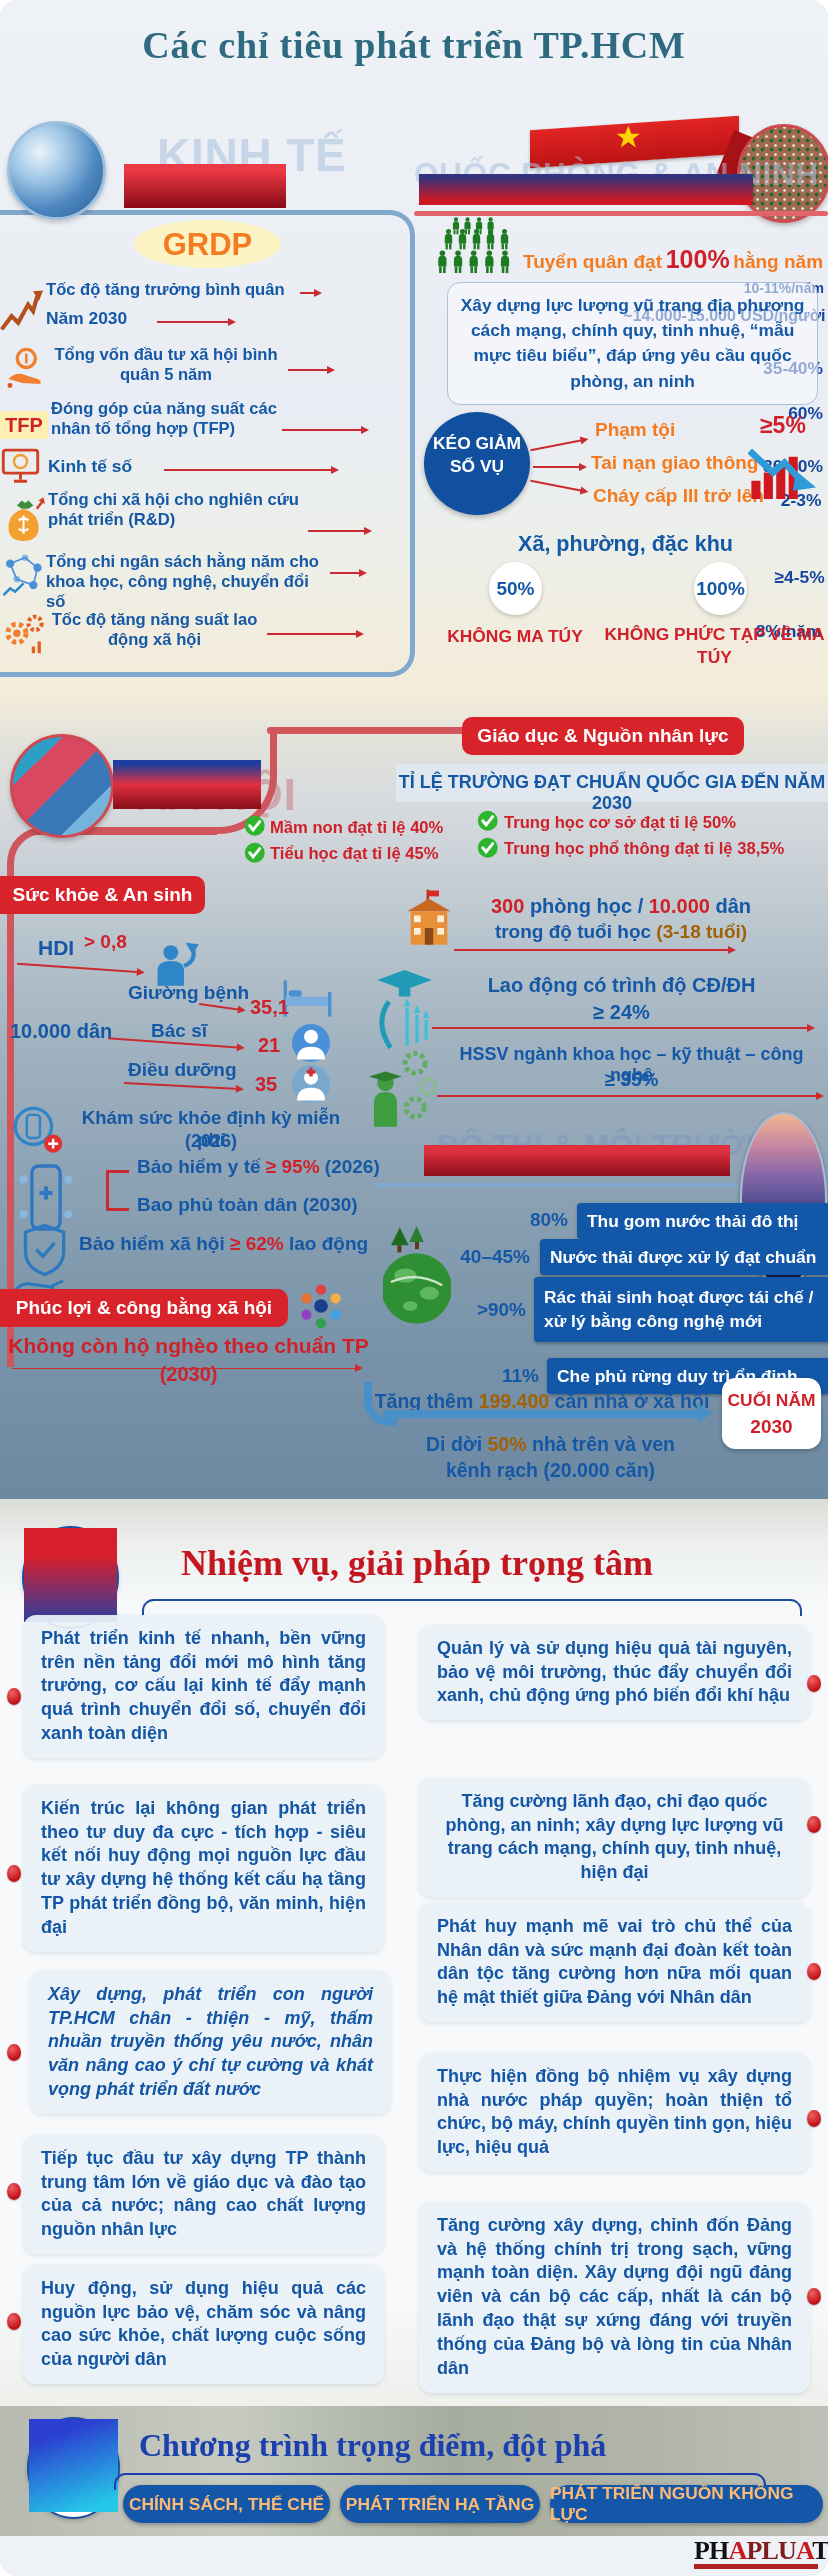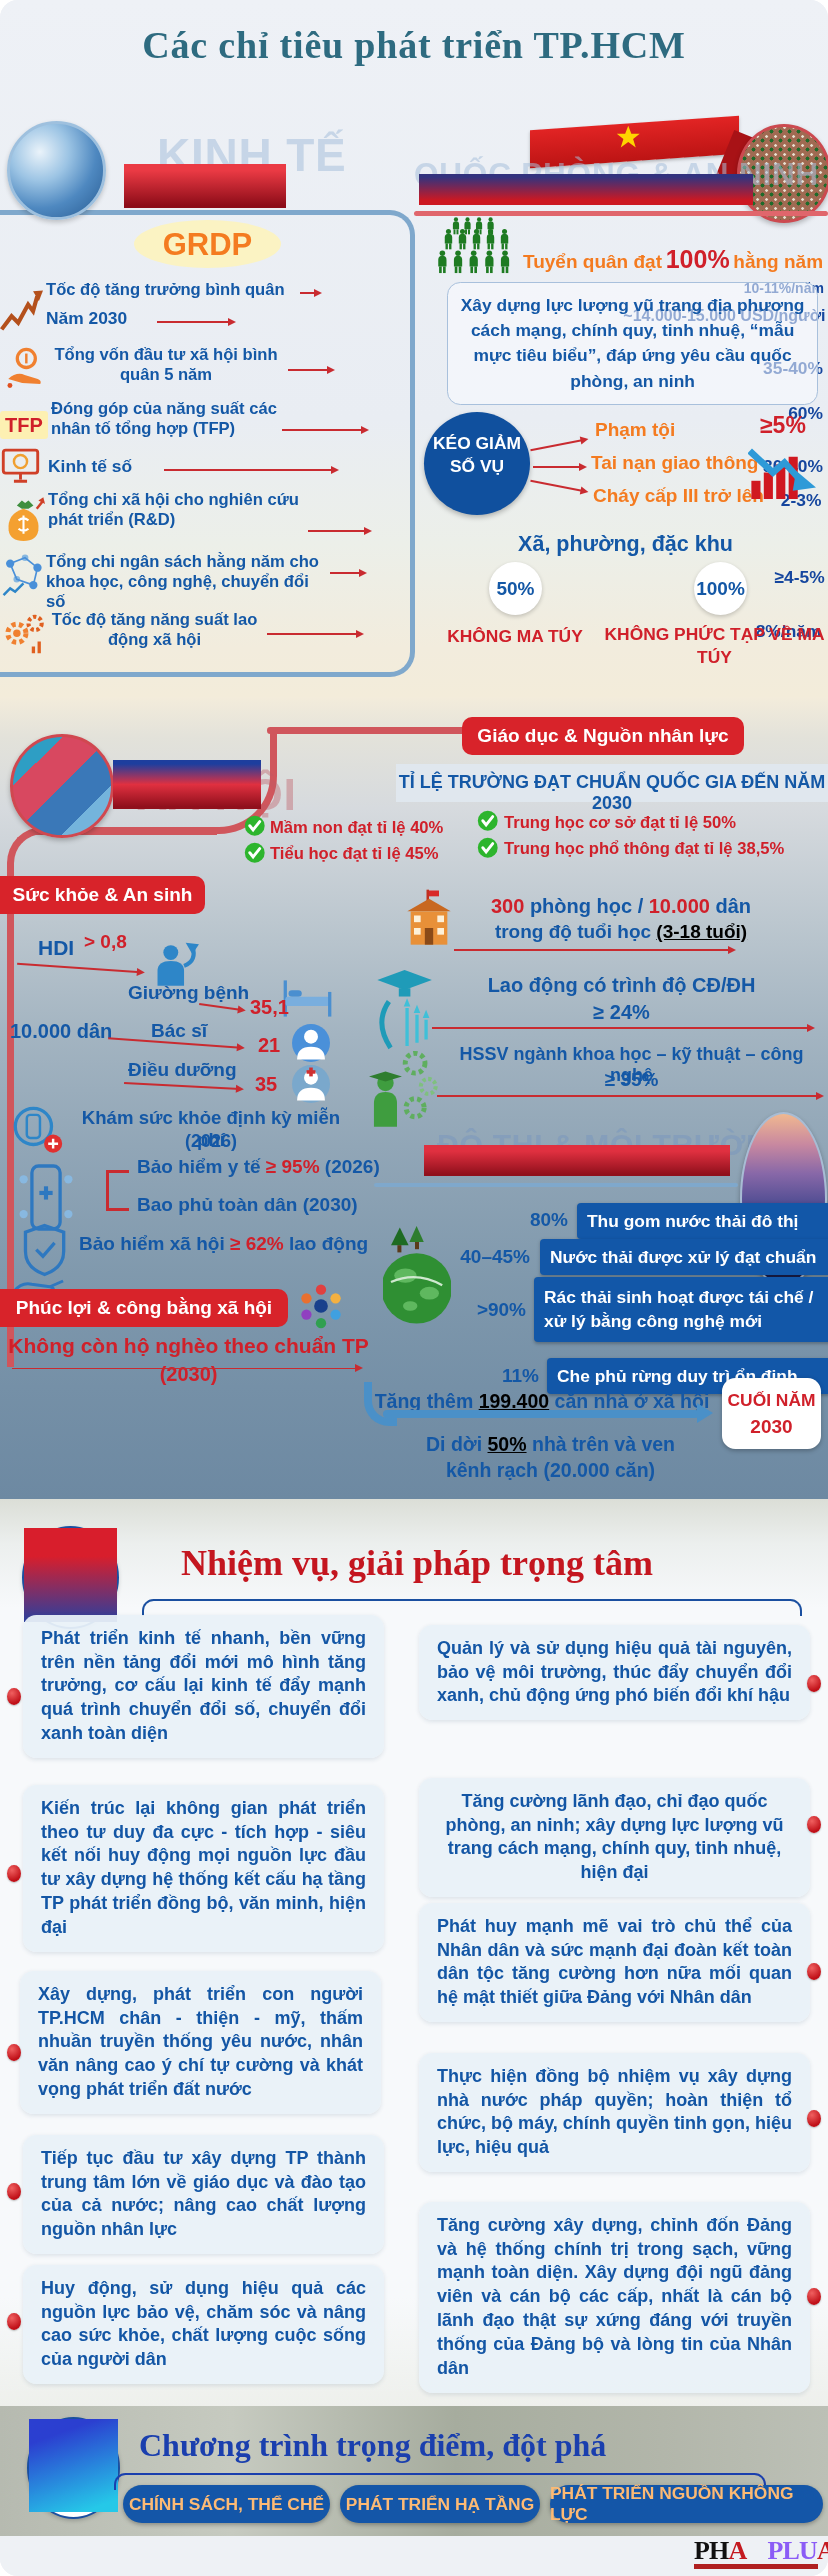--- a/index.html
+++ b/index.html
@@ -1,20 +1,20 @@
 <!DOCTYPE html>
 <html lang="vi" style="font-size:13.3px"><head>
 <meta charset="utf-8">
 <style>
   html,body{margin:0;padding:0;background:#fff;}
   .canvas{position:relative;width:828px;height:2576px;margin:0 auto;overflow:hidden;
     font-family:"Liberation Sans",sans-serif;background:#edf0f5;border-radius:18px;}
   .abs{position:absolute;}
   .b{font-weight:700;}
-  .blue{color:#1458a6;} .navy{color:#15469e;} .red{color:#d0202a;} .orange{color:#f47b20;} .cyan{color:#000000;text-decoration:underline;} .white{color:#fff;}
+  .blue{color:#1458a6;} .navy{color:#15469e;} .red{color:#d0202a;} .orange{color:#f47b20;} .cyan{color:#a16207;} .white{color:#fff;}
   .ctr{text-align:center;} .rt{text-align:right;}
   .serif{font-family:"Liberation Serif",serif;}
   .gtext{-webkit-background-clip:text;background-clip:text;color:transparent;}
   
   .ar{position:absolute;height:0;border-top:2.5px solid #c92b30;}
   .ar:after{content:"";position:absolute;right:-7.5px;top:-5.4px;border:4.1px solid transparent;border-left:8.3px solid #c92b30;}
   .badge-red{background:#d8232a;color:#fff;font-weight:700;display:flex;align-items:center;justify-content:center;}
   .box-blue{background:#1257a8;color:#fff;font-weight:700;display:flex;align-items:center;border-radius:4.1px;padding:0 10px;box-shadow:0 1.7px 3.3px rgba(0,0,0,.25);}
   .circle{border-radius:50%;}
   .task-card{position:absolute;background:rgba(233,241,248,.94);border-radius:13.3px;padding:11.6px 18px;
@@ -441,21 +441,21 @@
   <div class="abs b blue ctr" style="left:385px;top:1459px;width:331px;font-size:19.5px;">kênh rạch (20.000 căn)</div>
 
   <div class="abs" style="left:21.5px;top:1526px;width:93px;height:99px;border:2.5px solid #1a4fa0;border-radius:50%;background:#fff;box-shadow:0 1.7px 4.1px rgba(0,0,0,.15);">
     <div class="b gtext ctr serif" style="font-size:60px;line-height:94px;background:linear-gradient(180deg,#d81e2c 30%,#2b3f9e 100%);">10</div>
   </div>
   <div class="abs serif b" style="left:181px;top:1542px;font-size:36px;color:#c4161f;">Nhiệm vụ, giải pháp trọng tâm</div>
   <div class="bracket" style="left:142px;top:1599px;width:656px;"></div>
 
   <div class="task-card" style="left:23px;top:1615px;width:325px;">Phát triển kinh tế nhanh, bền vững trên nền tảng đổi mới mô hình tăng trưởng, cơ cấu lại kinh tế đẩy mạnh quá trình chuyển đổi số, chuyển đổi xanh toàn diện</div>
   <div class="task-card" style="left:23px;top:1785px;width:325px;">Kiến trúc lại không gian phát triển theo tư duy đa cực - tích hợp - siêu kết nối huy động mọi nguồn lực đầu tư xây dựng hệ thống kết cấu hạ tầng TP phát triển đồng bộ, văn minh, hiện đại</div>
-  <div class="task-card" style="left:20px;top:1971px;width:325px;">Xây dựng, phát triển con người TP.HCM chân - thiện - mỹ, thấm nhuần truyền thống yêu nước, nhân văn nâng cao ý chí tự cường và khát vọng phát triển đất nước</div>
+  <div class="task-card" style="left:30px;top:1971px;width:325px;font-style:italic;">Xây dựng, phát triển con người TP.HCM chân - thiện - mỹ, thấm nhuần truyền thống yêu nước, nhân văn nâng cao ý chí tự cường và khát vọng phát triển đất nước</div>
   <div class="task-card" style="left:23px;top:2135px;width:325px;">Tiếp tục đầu tư xây dựng TP thành trung tâm lớn về giáo dục và đào tạo của cả nước; nâng cao chất lượng nguồn nhân lực</div>
   <div class="task-card" style="left:23px;top:2265px;width:325px;">Huy động, sử dụng hiệu quả các nguồn lực bảo vệ, chăm sóc và nâng cao sức khỏe, chất lượng cuộc sống của người dân</div>
   <div class="task-card" style="left:419px;top:1625px;width:355px;">Quản lý và sử dụng hiệu quả tài nguyên, bảo vệ môi trường, thúc đẩy chuyển đổi xanh, chủ động ứng phó biến đổi khí hậu</div>
   <div class="task-card" style="left:419px;top:1778px;width:355px;text-align:center;">Tăng cường lãnh đạo, chỉ đạo quốc phòng, an ninh; xây dựng lực lượng vũ trang cách mạng, chính quy, tinh nhuệ, hiện đại</div>
   <div class="task-card" style="left:419px;top:1903px;width:355px;">Phát huy mạnh mẽ vai trò chủ thể của Nhân dân và sức mạnh đại đoàn kết toàn dân tộc tăng cường hơn nữa mối quan hệ mật thiết giữa Đảng với Nhân dân</div>
   <div class="task-card" style="left:419px;top:2053px;width:355px;">Thực hiện đồng bộ nhiệm vụ xây dựng nhà nước pháp quyền; hoàn thiện tổ chức, bộ máy, chính quyền tinh gọn, hiệu lực, hiệu quả</div>
   <div class="task-card" style="left:419px;top:2202px;width:355px;">Tăng cường xây dựng, chỉnh đốn Đảng và hệ thống chính trị trong sạch, vững mạnh toàn diện. Xây dựng đội ngũ đảng viên và cán bộ các cấp, nhất là cán bộ lãnh đạo thật sự xứng đáng với truyền thống của Đảng bộ và lòng tin của Nhân dân</div>
 
   <div class="dot" style="left:6.6px;top:1688px;"></div>
   <div class="dot" style="left:6.6px;top:1865px;"></div>
@@ -477,18 +477,18 @@
     <span>CHÍNH SÁCH, THỂ CHẾ</span>
   </div>
   <div class="pill" style="left:340px;top:2485px;width:200px;">
     <span>PHÁT TRIỂN HẠ TẦNG</span>
   </div>
   <div class="pill" style="left:550px;top:2485px;width:273px;">
     <span>PHÁT TRIỂN NGUỒN KHÔNG LỰC</span>
   </div>
 
   <div class="abs serif" style="left:694px;top:2536px;font-size:26px;font-weight:bold;letter-spacing:-0.8px;white-space:nowrap;">
-    <span style="color:#111;">PH</span><span style="color:#c41a20;">A</span><span style="color:#8b5cf6;margin-left:21px;">PLU</span><span style="color:#c41a20;">A</span><span style="color:#111;">T</span>
+    <span style="color:#111;">PH</span><span style="color:#c41a20;">A</span><span style="color:#7f1d1d;">PLU</span><span style="color:#c41a20;">A</span><span style="color:#111;">T</span>
   </div>
   <div class="abs" style="left:694px;top:2564px;width:124px;height:5px;background:#b02020;"></div>
 
 </div>
 
 
 </body></html>

